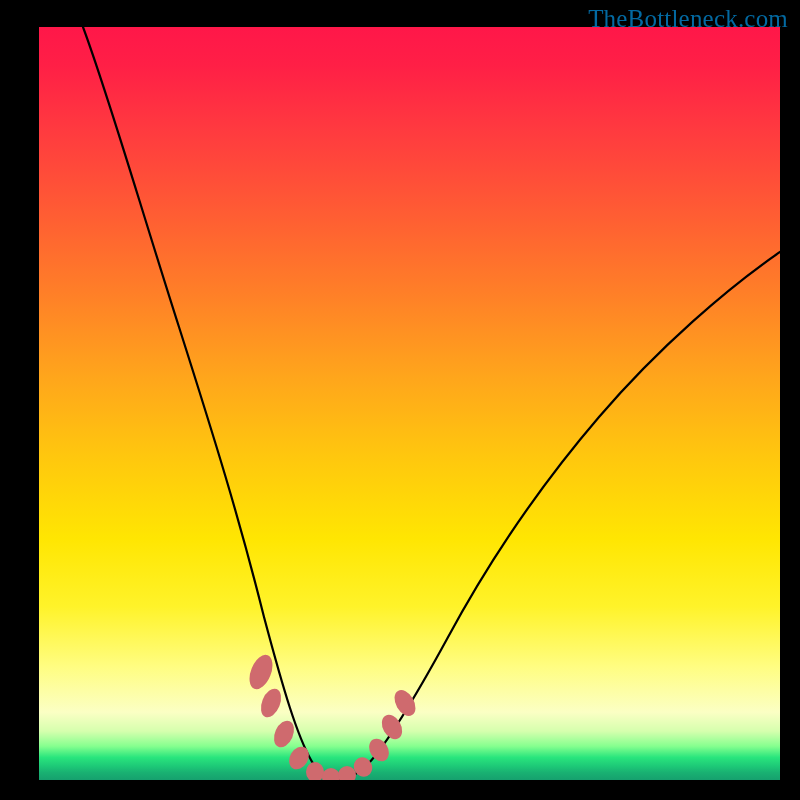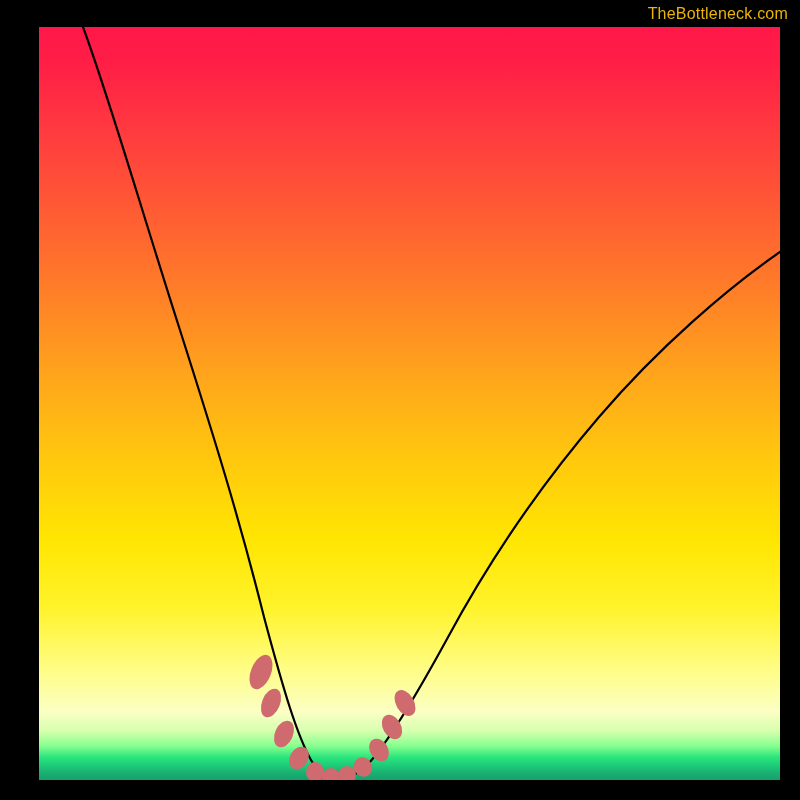--- a/index.html
+++ b/index.html
@@ -43,23 +43,23 @@
       #29e57d 97%,
       #1dc877 98.2%,
       #19b172 99%,
       #16a06e 100%
     );
   }
   .watermark {
     position: absolute;
     top: 5px;
     right: 12px;
-    font-family: Liberation Sans, sans-serif;
-    font-size: 16px;
-    color: #eab308;
+    font-family: Liberation Serif, serif;
+    font-size: 25px;
+    color: #0369a1;
     letter-spacing: 0.2px;
     user-select: none;
   }
   svg.curves {
     position: absolute;
     left: 0;
     top: 0;
     width: 741px;
     height: 753px;
   }

